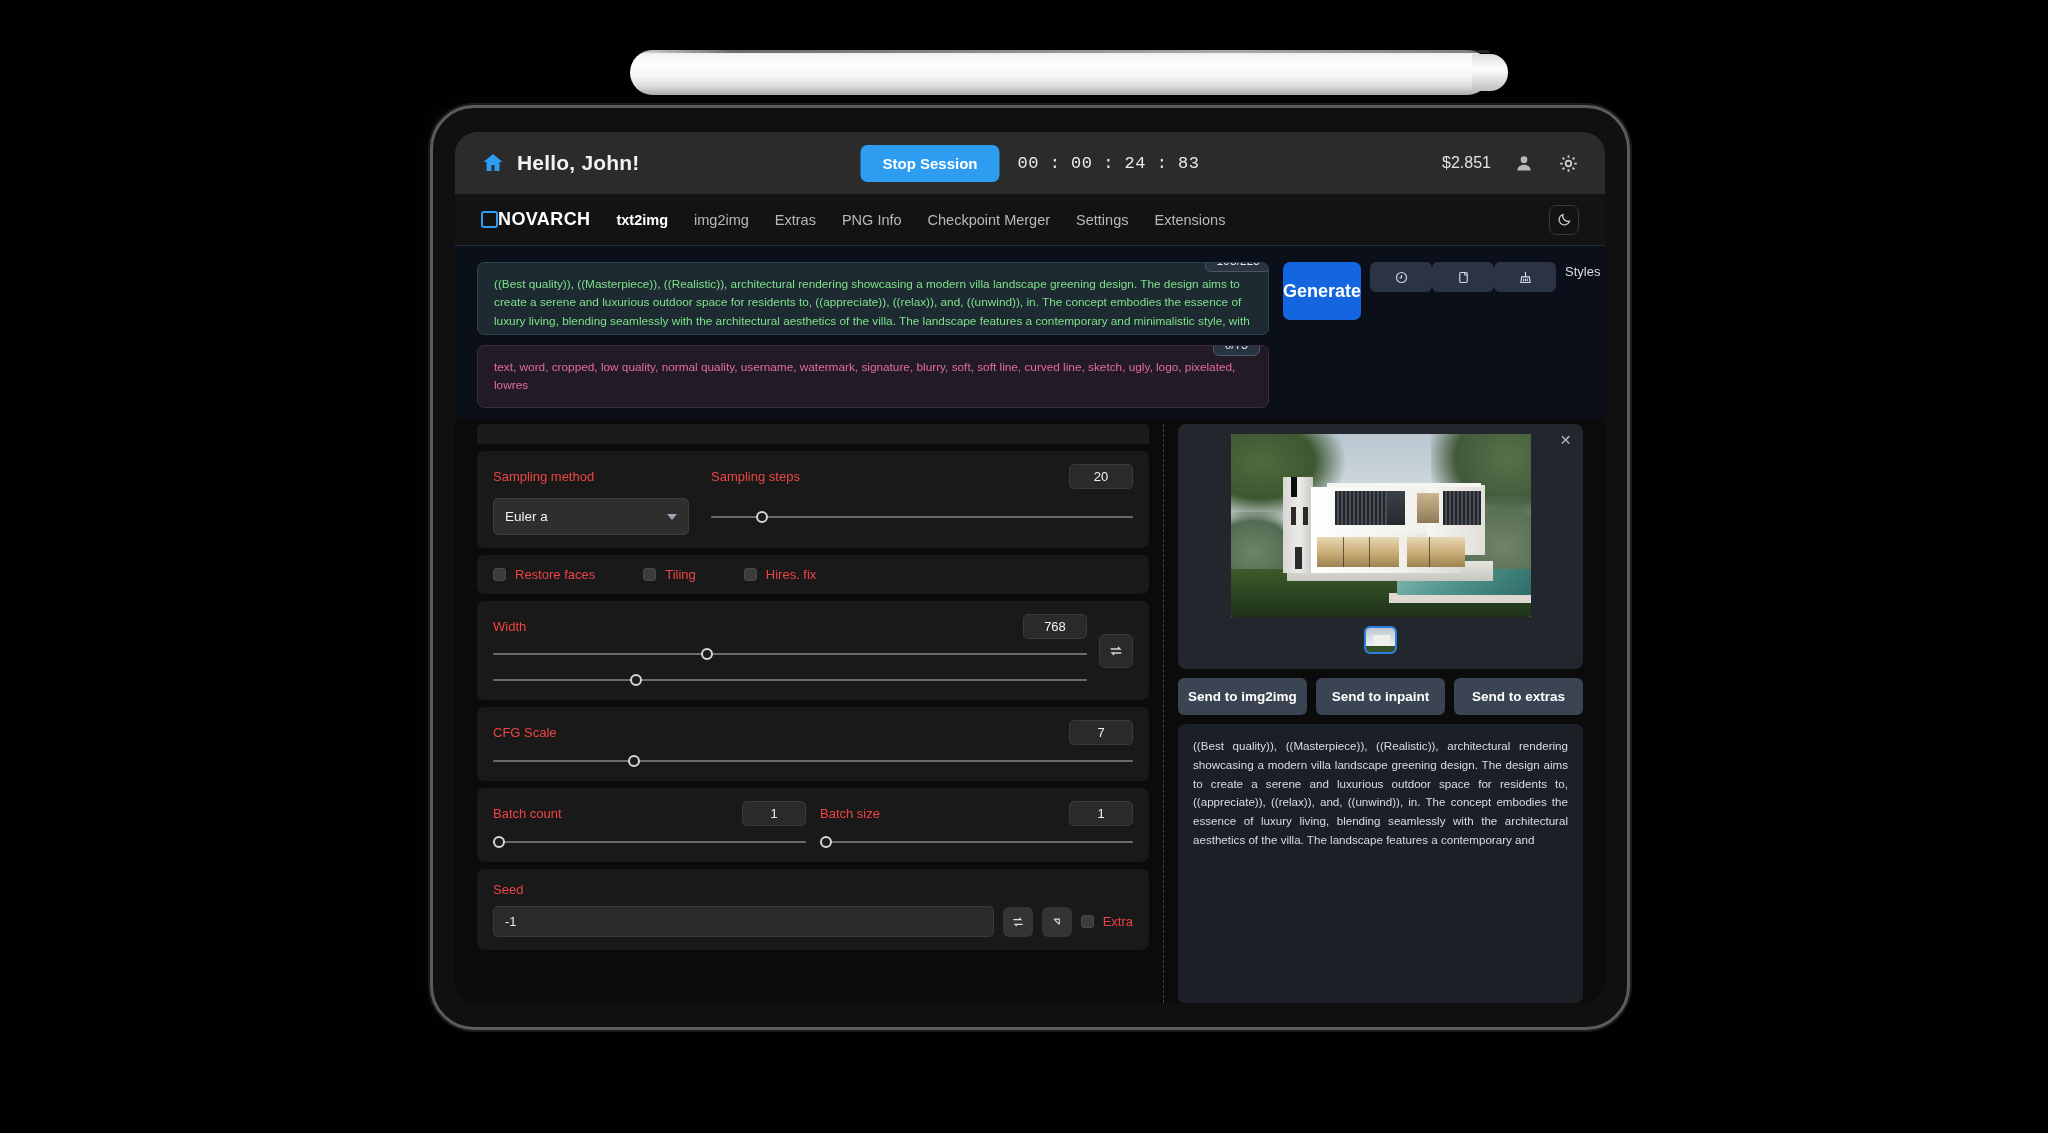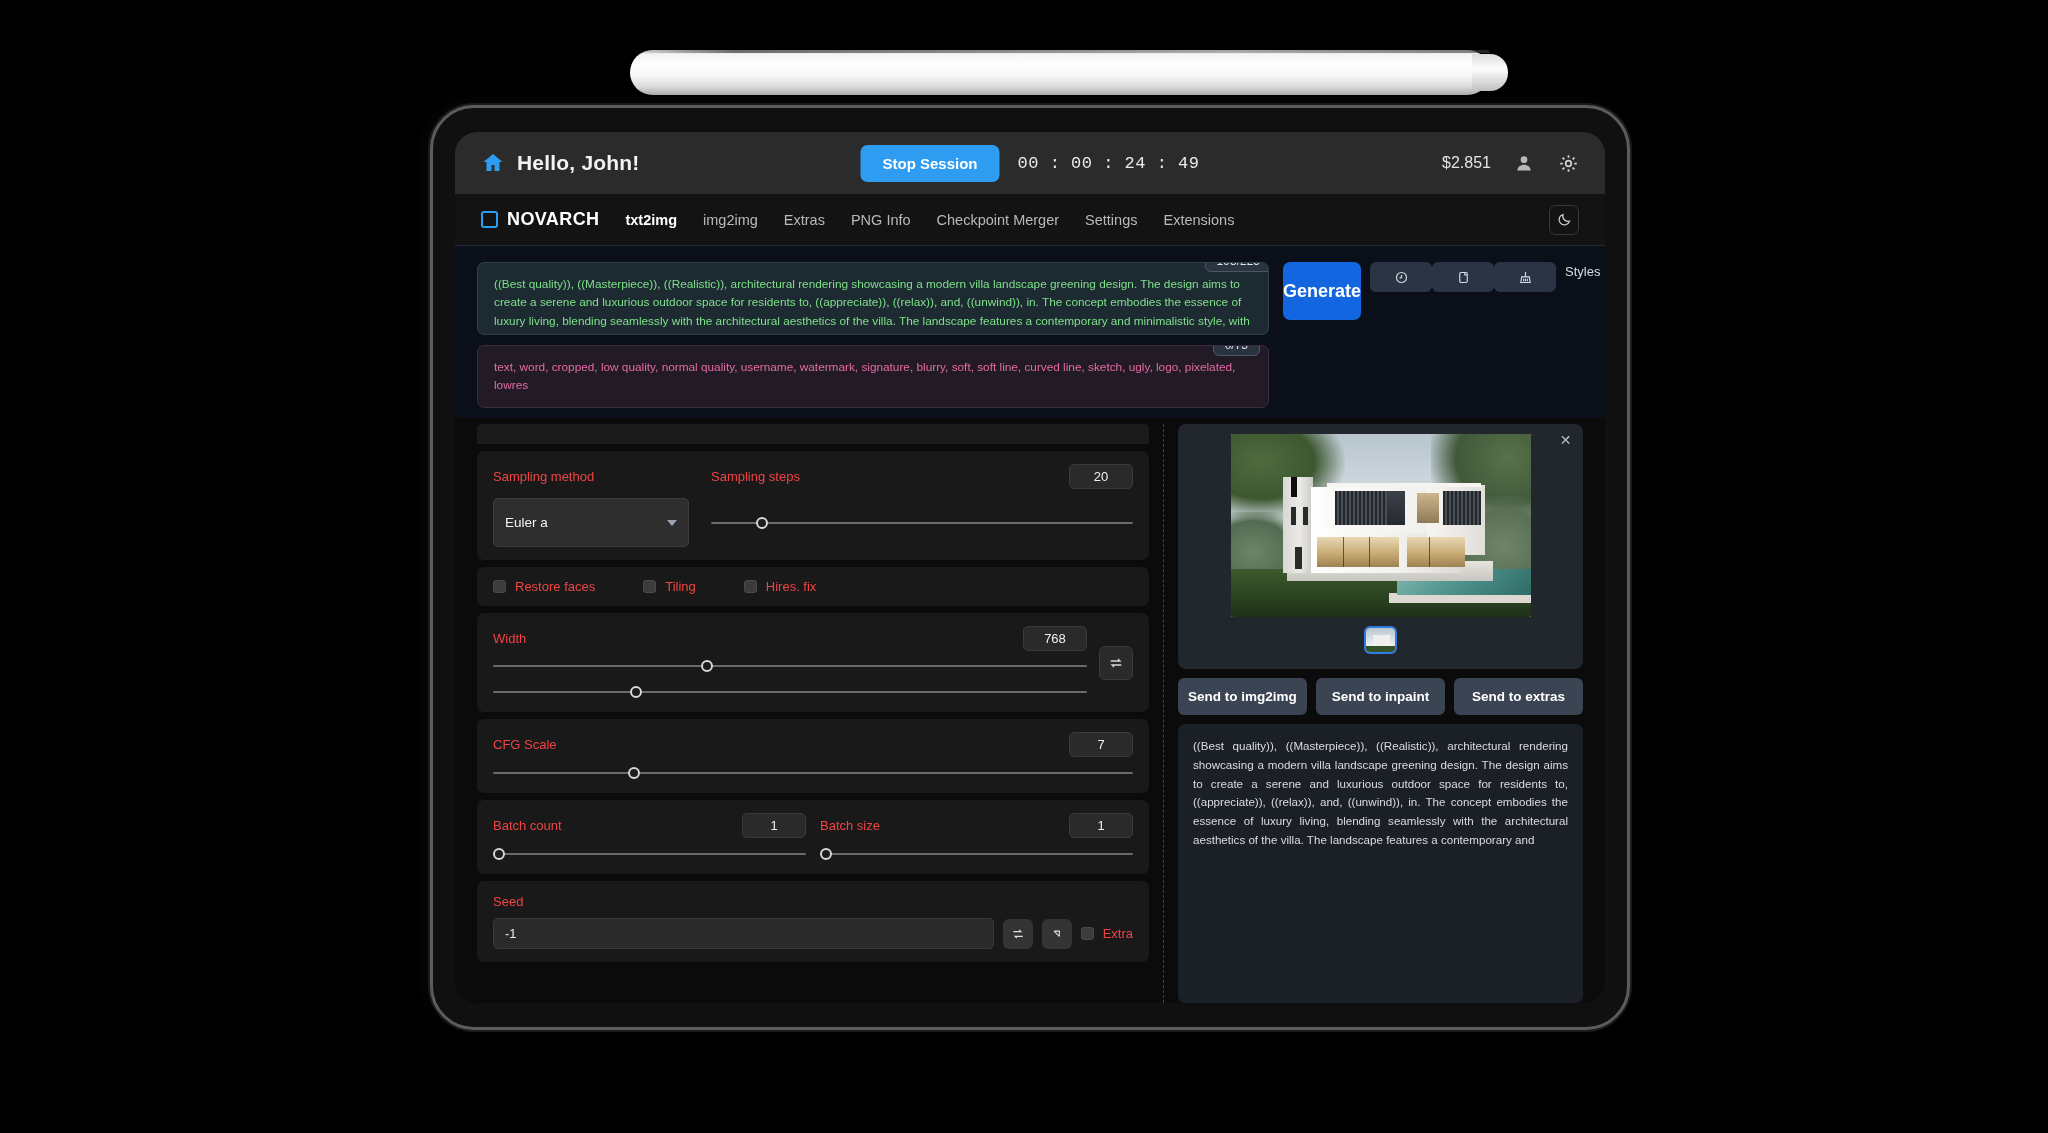--- a/index.html
+++ b/index.html
@@ -82,21 +82,21 @@
   .ic-btn { width: 22px; height: 22px; cursor: pointer; display:flex; align-items:center; justify-content:center;}
 
   
   .nav-bar {
     height: 52px; flex: 0 0 52px;
     background: #131313;
     display: flex; align-items: center;
     padding: 0 26px;
     border-bottom: 1px solid #232a35;
   }
-  .brand { display: flex; align-items: center; gap: 9px; margin-right: 26px; }
+  .brand { display: flex; align-items: center; margin-right: 26px; }
   .brand-sq { width: 17px; height: 17px; border: 2.5px solid #2e9cf0; border-radius: 3px; }
   .brand-name { color: #ffffff; font-size: 18px; font-weight: bold; letter-spacing: .4px; }
   .nav-tabs { display: flex; align-items: center; gap: 26px; }
   .nav-tab { color: #b9b9b9; font-size: 14.5px; cursor: pointer; white-space: nowrap; }
   .nav-tab.active { color: #ffffff; font-weight: bold; }
   .theme-toggle {
     margin-left: auto; width: 30px; height: 30px; border-radius: 7px;
     border: 1px solid #3a3a3a; display:flex; align-items:center; justify-content:center;
     cursor:pointer;
   }
@@ -166,21 +166,21 @@
   .card { background: #191919; border-radius: 7px; padding: 13px 16px; }
   .lbl { color: #ef4444; font-size: 13px; }
   .row { display: flex; align-items: center; }
   .num-box {
     background: #2a2a2a; border: 1px solid #3a3a3a; border-radius: 5px;
     color: #f0f0f0; font-size: 13px; text-align: center;
     min-width: 64px; padding: 4px 8px;
   }
   .select-box {
     background: #2e2e2e; border: 1px solid #3d3d3d; border-radius: 5px;
-    color: #f2f2f2; font-size: 13.5px; padding: 16px 11px;
+    color: #f2f2f2; font-size: 13.5px; padding: 10px 11px;
     display: flex; align-items: center; justify-content: space-between;
     width: 196px; cursor: pointer;
   }
   .slider { position: relative; height: 14px; flex: 1 1 auto; }
   .slider .track {
     position: absolute; left: 0; right: 0; top: 6px; height: 2px; background: #6a6a6a; border-radius: 2px;
   }
   .slider .knob {
     position: absolute; top: 1px; width: 12px; height: 12px; border-radius: 50%;
     background: #1c1c1c; border: 2px solid #d6d6d6; transform: translateX(-50%);
@@ -282,21 +282,21 @@
       <div class="app-header">
         <span class="home-icon">
           <svg viewBox="0 0 24 24" width="24" height="24">
               <path d="M12 3 2.5 11h3v9h5v-6h3v6h5v-9h3z" fill="#2e9cf0"></path>
             </svg>
         </span>
         <span class="greeting">Hello, John!</span>
 
         <div class="hdr-center">
           <button class="stop-session">Stop Session</button>
-          <span class="timer">00 : 00 : 24 : 49</span>
+          <span class="timer">00 : 00 : 24 : 83</span>
         </div>
 
         <div class="hdr-right">
           <span class="balance">$2.851</span>
           <span class="ic-btn">
             <svg viewBox="0 0 24 24" width="20" height="20">
                 <circle cx="12" cy="8" r="4" fill="#b8b8b8"></circle>
                 <path d="M4 21c0-4.4 3.6-7 8-7s8 2.6 8 7z" fill="#b8b8b8"></path>
               </svg>
           </span>

